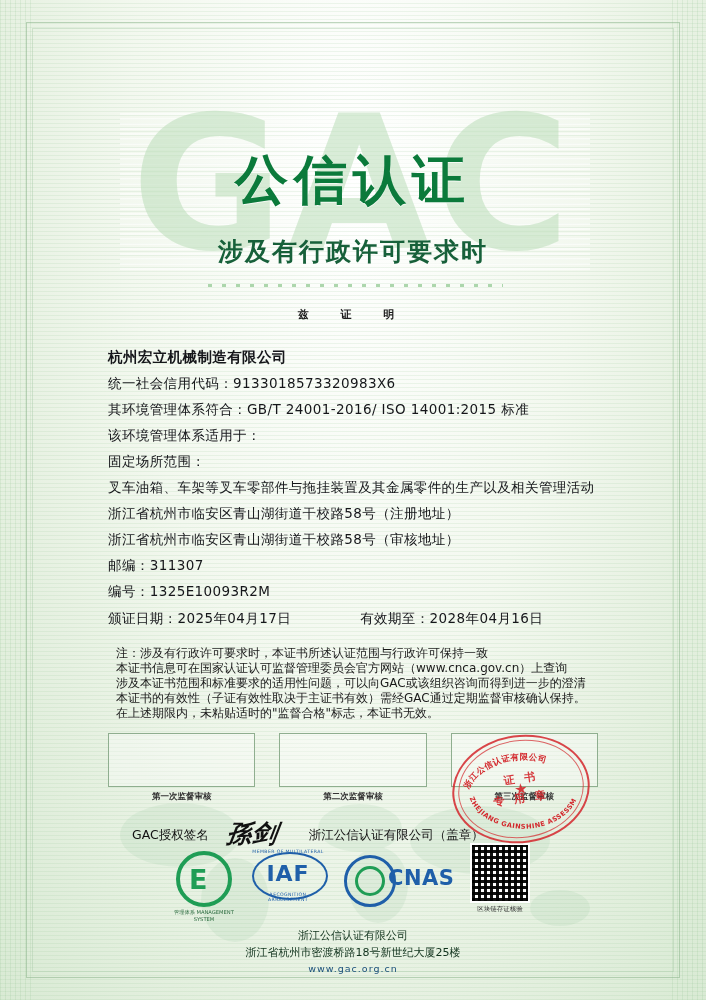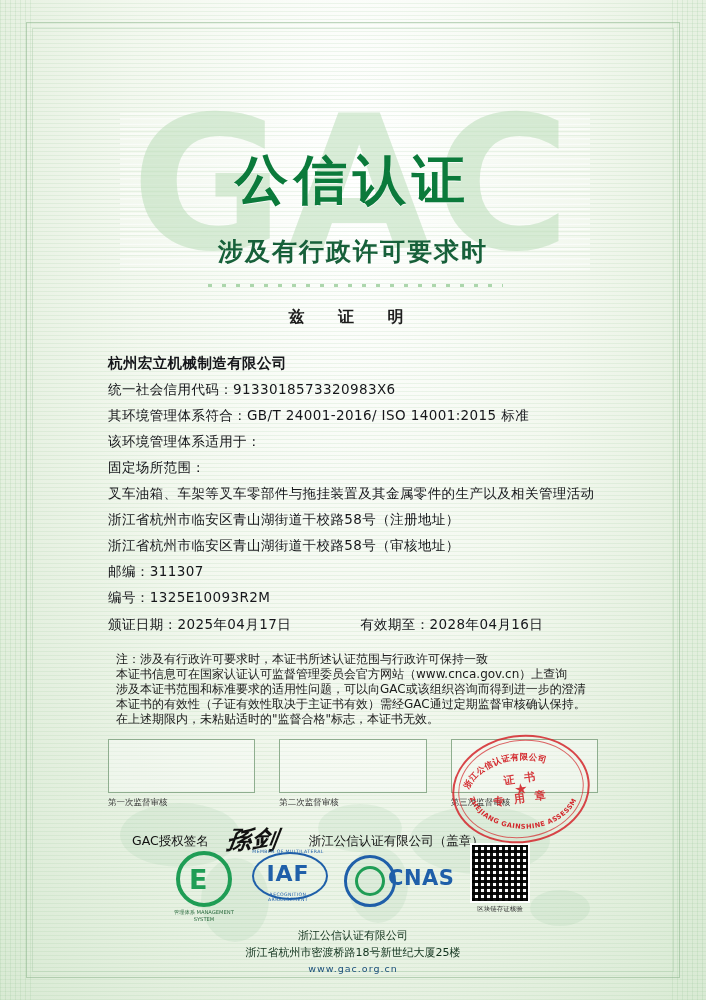--- a/index.html
+++ b/index.html
@@ -80,21 +80,21 @@
   }
   .dots{
     margin:14px auto 0;
     width:300px;height:7px;
     background:radial-gradient(circle, #9fcf9f 0 2px, rgba(0,0,0,0) 2px) repeat-x;
     background-size:14px 7px;
     opacity:.85;
   }
   .hereby{
     margin-top:18px;
-    font-size:16px;
+    font-size:11px;
     letter-spacing:14px;
     color:#1d1d1d;
     font-weight:600;
   }
 
   .body-zone{
     position:relative;z-index:3;
     margin:22px 74px 0 108px;
     color:#15161a;
   }
@@ -121,21 +121,21 @@
     color:#1a1a1a;
     letter-spacing:0;
   }
 
   .audit-boxes{
     position:relative;z-index:3;
     margin:12px 108px 0 108px;
     display:flex;
     gap:24px;
   }
-  .audit-box{flex:1;text-align:left;}
+  .audit-box{flex:1;text-align:center;font-weight:bold;}
   .audit-box .bx{
     height:52px;
     border:1px solid #8fae8f;
     background:rgba(255,255,255,0.35);
   }
   .audit-box .cap{
     margin-top:4px;
     font-size:8.5px;
     color:#333;
   }

